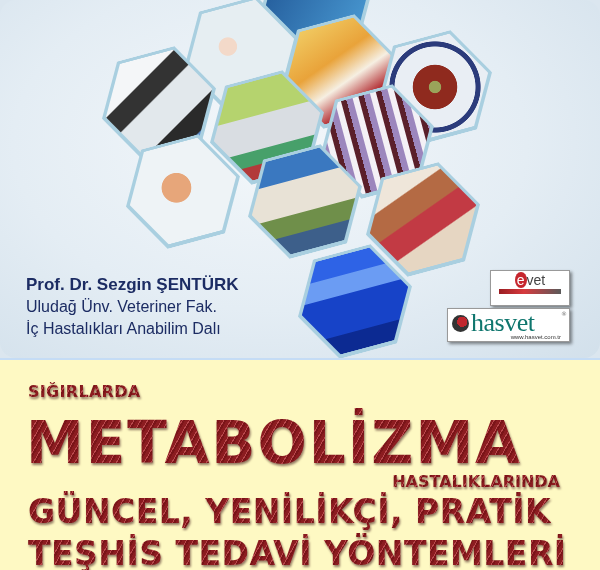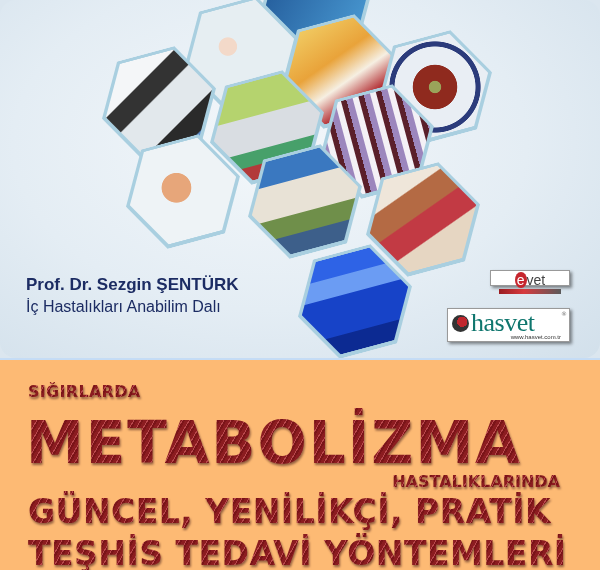--- a/index.html
+++ b/index.html
@@ -25,21 +25,21 @@
     }
 
     .author {
       position: absolute; left: 26px; top: 274px;
       color: #1c2c63; line-height: 22px;
     }
     .author .name { font-family: "Liberation Sans", sans-serif; font-weight: bold; font-size: 17px; }
     .author .line { font-family: "Liberation Sans", sans-serif; font-size: 16px; }
 
     .logo-evet {
-      position: absolute; left: 490px; top: 270px; width: 80px; height: 16px;
+      position: absolute; left: 490px; top: 270px; width: 80px; height: 36px;
       background: #fff; border: 1px solid #999; box-shadow: 2px 2px 3px rgba(0,0,0,0.45);
       text-align: center;
     }
     .logo-evet .word { font-family: "Liberation Sans", sans-serif; font-size: 14px; color: #444; line-height: 14px; margin-top: 2px; }
     .logo-evet .word .e { background: #c6262e; color: #fff; border-radius: 50%; padding: 0 2px; }
     .logo-evet .bar { height: 5px; margin: 2px 8px 0; background: linear-gradient(90deg, #9a1d22, #d73a3e 40%, #5a5a5a 100%); }
 
     .logo-hasvet {
       position: absolute; left: 447px; top: 308px; width: 123px; height: 34px;
       background: #fff; border: 1px solid #999; box-shadow: 2px 2px 3px rgba(0,0,0,0.45);
@@ -50,21 +50,21 @@
     }
     .logo-hasvet .word {
       position: absolute; left: 23px; top: 1px; font-family: Liberation Serif, serif;
       font-size: 26px; color: #0f766e; letter-spacing: -0.5px; line-height: 26px;
     }
     .logo-hasvet .reg { position: absolute; right: 2px; top: 1px; font-size: 6px; color: #777; }
     .logo-hasvet .url { position: absolute; right: 8px; bottom: 1px; font-size: 6px; color: #333; font-family: "Liberation Sans", sans-serif; }
 
     .title-band {
       position: absolute; left: 0; top: 358px; width: 600px; height: 212px;
-      background: #fdba74;
+      background: #fef9c3;
       border-top: 2px solid #c5dcf5;
     }
     .red-text {
       font-family: "DejaVu Sans", sans-serif; font-weight: bold;
       color: #8a1a1f;
       background: repeating-linear-gradient(120deg, #8b1c20 0 3px, #b8484c 3px 4px, #7a1418 4px 6px);
       -webkit-background-clip: text; background-clip: text;
       -webkit-text-fill-color: transparent;
       filter: drop-shadow(1px 2px 1px rgba(60,20,20,0.55));
       position: absolute; white-space: nowrap;
@@ -108,20 +108,21 @@
   <div class="hex" style="left:250px;top:153px;background:linear-gradient(180deg,#3a78c0 0 25%,#e8e2d6 26% 60%,#6f8f4a 61% 80%,#3d5f8a 81%);"></div>
 
   <div class="hex-frame" style="left:364px;top:168px;"></div>
   <div class="hex" style="left:368px;top:171px;background:linear-gradient(160deg,#efe6da 0 25%,#b46a44 26% 45%,#c23a44 46% 65%,#e6d6c2 66%);"></div>
 
   <div class="hex-frame" style="left:296px;top:250px;"></div>
   <div class="hex" style="left:300px;top:253px;background:linear-gradient(180deg,#2e63e6 0 20%,#6b9cf3 21% 40%,#1743c8 41% 80%,#0c2a92 81%);"></div>
 
   <div class="author">
     <div class="name">Prof. Dr. Sezgin ŞENTÜRK</div>
+    <div class="line">Uludağ Ünv. Veteriner Fak.</div>
     <div class="line">İç Hastalıkları Anabilim Dalı</div>
   </div>
 
   <div class="logo-evet">
     <div class="word"><span class="e">e</span><span>vet</span></div>
     <div class="bar"></div>
   </div>
 
   <div class="logo-hasvet">
     <div class="mark"></div>

